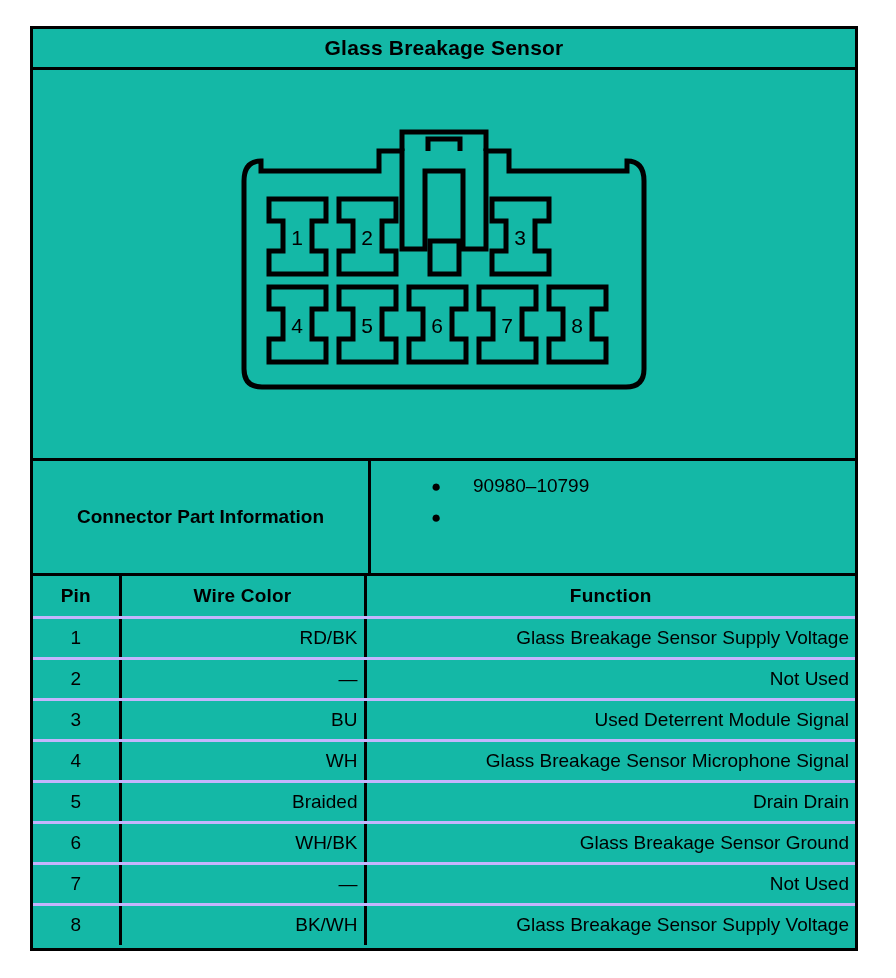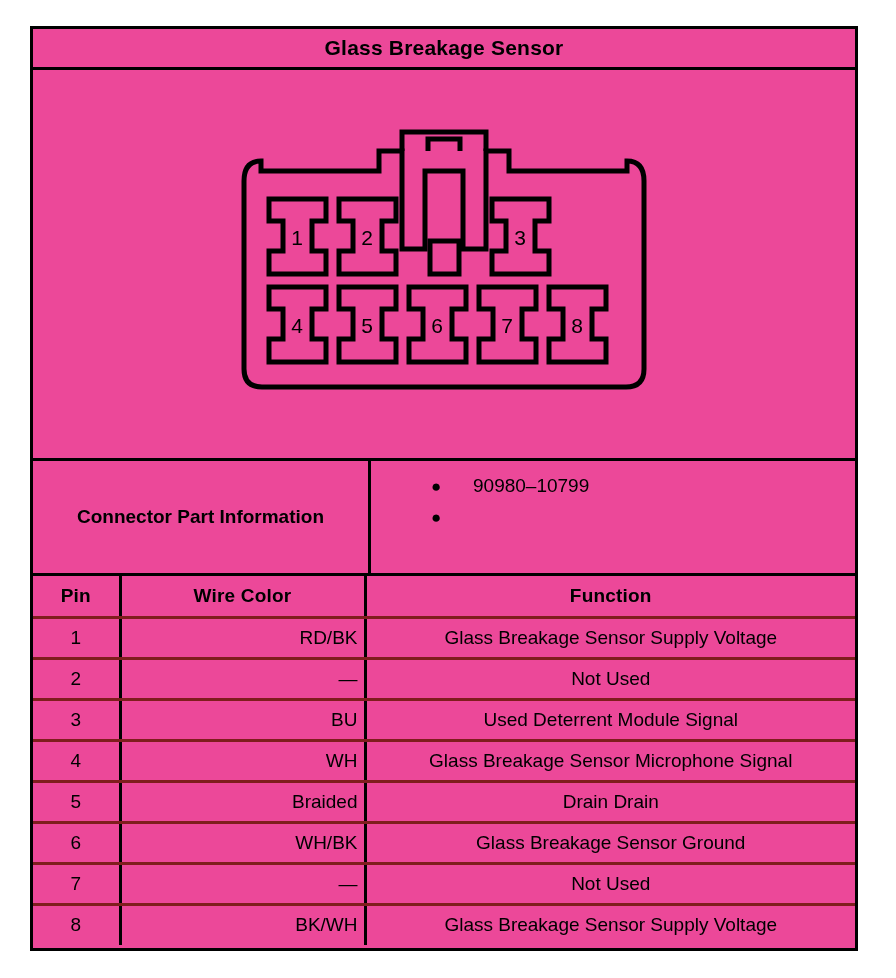--- a/index.html
+++ b/index.html
@@ -18,21 +18,21 @@
   }
 
   .sheet {
     position: absolute;
     left: 30px;
     top: 26px;
     width: 828px;
     height: 925px;
     border: 3px solid #000;
     box-sizing: border-box;
-    background: #ec4899;
+    background: #14b8a6;
   }
 
   
   .title-bar {
     height: 41px;
     border-bottom: 3px solid #000;
     display: flex;
     align-items: center;
     justify-content: center;
     box-sizing: border-box;
@@ -112,38 +112,38 @@
     border-collapse: collapse;
     table-layout: fixed;
   }
   .pin-table col.c-pin   { width: 87px; }
   .pin-table col.c-color { width: 245px; }
   .pin-table col.c-func  { width: auto; }
 
   .pin-table th,
   .pin-table td {
     border-right: 3px solid #000;
-    border-bottom: 3px solid #7f1d1d;
+    border-bottom: 3px solid #c4b5fd;
     height: 41px;
     box-sizing: border-box;
     font-size: 19px;
     padding: 0 6px;
   }
   .pin-table th:last-child,
   .pin-table td:last-child { border-right: none; }
   .pin-table tr:last-child td { border-bottom: none; }
 
   .pin-table thead th {
     font-weight: bold;
     text-align: center;
     letter-spacing: 0.2px;
   }
   .cell-pin   { text-align: center; }
   .cell-color { text-align: right; }
-  .cell-func  { text-align: center; padding-left: 9px; }
+  .cell-func  { text-align: right; padding-left: 9px; }
 </style>
 </head>
 <body>
 
 <div class="sheet">
 
   <div class="title-bar">
     <span class="title-text">Glass Breakage Sensor</span>
   </div>
 

